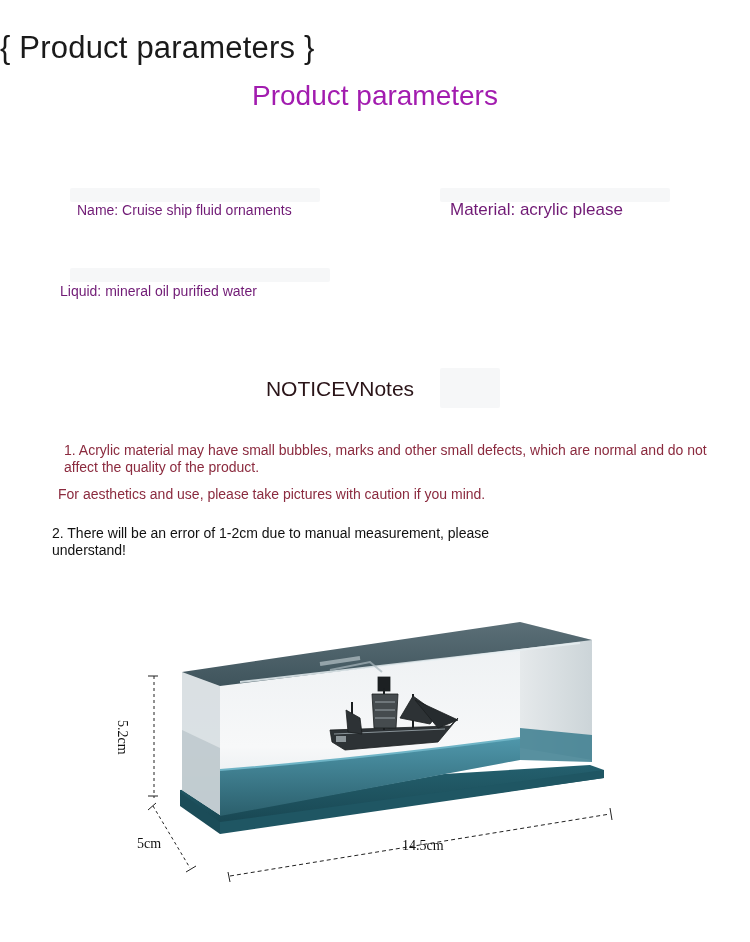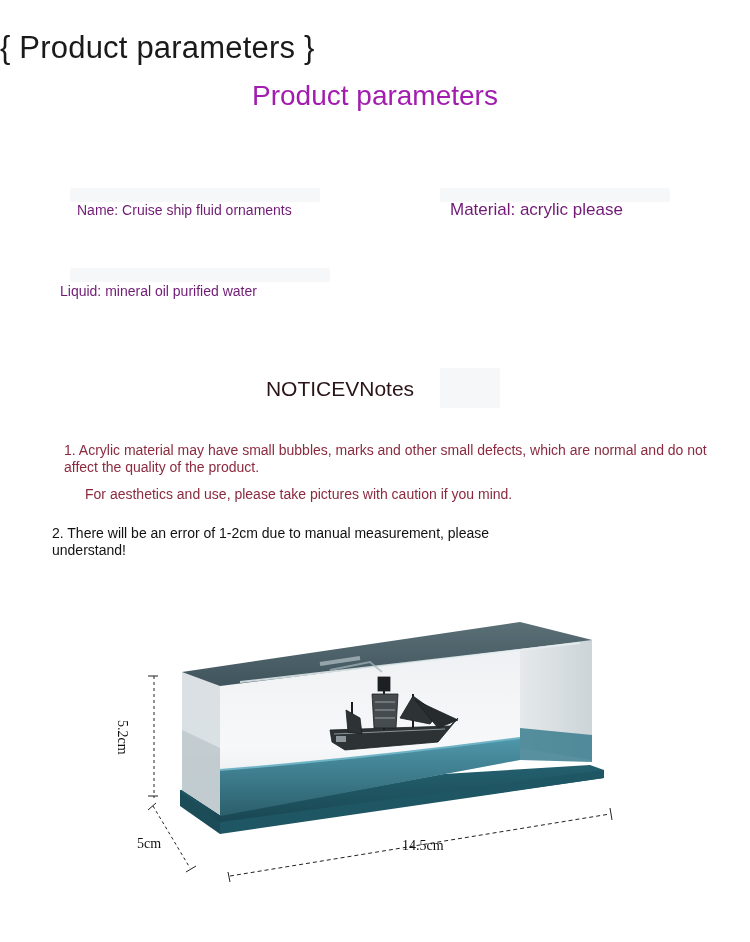--- a/index.html
+++ b/index.html
@@ -13,21 +13,21 @@
 
     .param { font-size: 14px; color: #701a75; text-align: center; }
     .param-name { left: 77px; top: 202px; }
     .param-material { left: 450px; top: 200px; font-size: 17px; }
     .param-liquid { left: 60px; top: 283px; }
 
     .notice-title { left: 0; width: 680px; top: 377px; text-align: center; font-size: 21px; color: #2a1418; }
 
     .note-red { color: #8b2a3e; font-size: 14px; }
     .note1 { left: 64px; top: 442px; width: 650px; white-space: normal; line-height: 17px; }
-    .note1b { left: 58px; top: 486px; margin-left: 27px; }
+    .note1b { left: 58px; top: 486px; }
     .note2 { left: 52px; top: 525px; width: 480px; white-space: normal; line-height: 17px; font-size: 14px; color: #111; }
 
     .product { left: 120px; top: 610px; width: 510px; height: 290px; }
     .dim-label { position: absolute; font-family: "Liberation Serif", serif; font-size: 14px; color: #111; }
 
     
     .ghost { position: absolute; background: rgba(230,233,236,0.35); border-radius: 2px; }
   </style>
 </head>
 <body>

